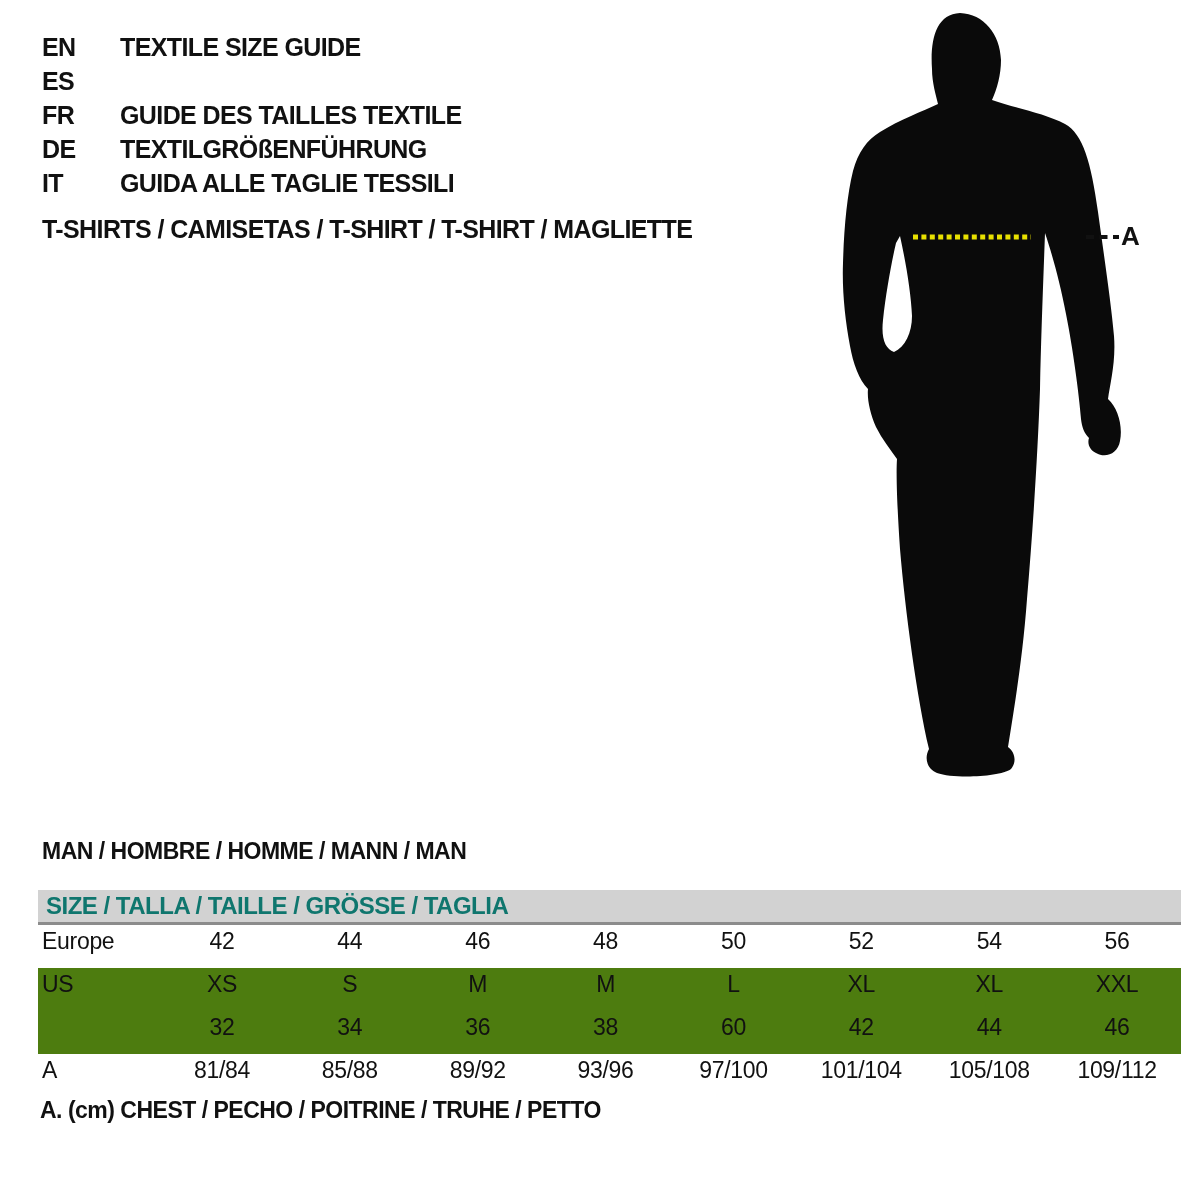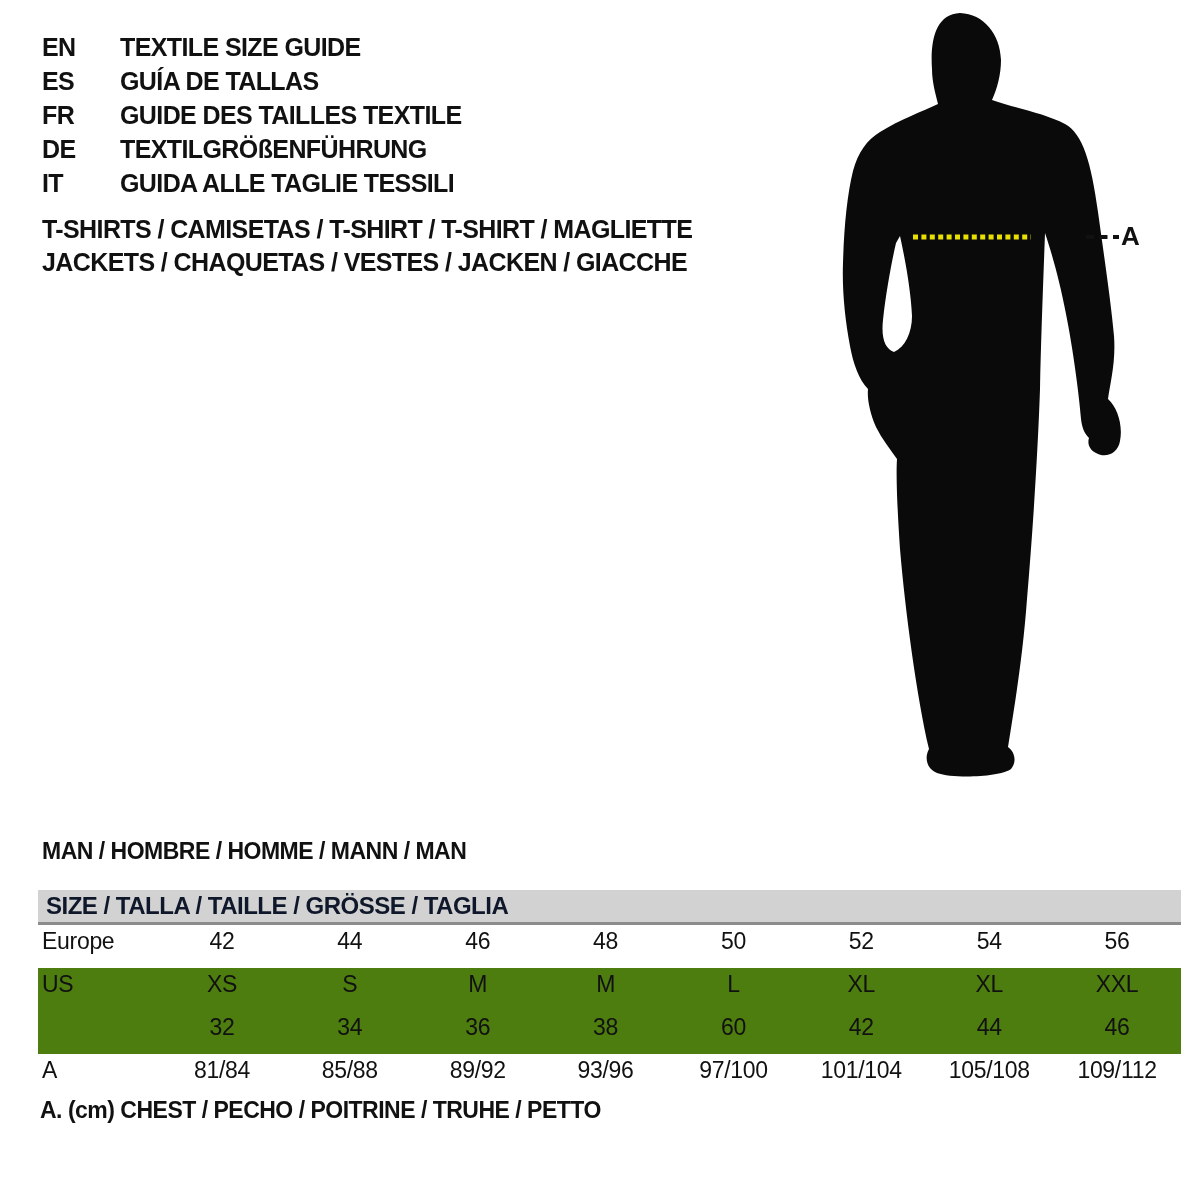--- a/index.html
+++ b/index.html
@@ -24,21 +24,21 @@
 
   
   .man-title { position:absolute; left:42px; top:838px; font-size:23px; font-weight:bold; letter-spacing:-0.5px; white-space:nowrap; }
 
   
   .size-table { position:absolute; left:38px; top:890px; width:1143px; }
   .size-header {
     box-sizing:border-box; height:35px; line-height:32px;
     background:#d2d2d2; border-bottom:3px solid #8c8c8c;
     font-size:24px; font-weight:bold; letter-spacing:-0.5px;
-    padding-left:8px; color:#0f172a; white-space:nowrap;
+    padding-left:8px; color:#0f766e; white-space:nowrap;
   }
   .size-row { display:grid; grid-template-columns:120px repeat(8, 1fr); height:43px; line-height:32px; font-size:23px; letter-spacing:-0.3px; }
   .size-row .lbl { text-align:left; padding-left:4px; }
   .size-row .val { text-align:center; }
   .row-gray { background:#4d7c0f; }
 
   
   .footnote { position:absolute; left:40px; top:1097px; font-size:23px; font-weight:bold; letter-spacing:-0.5px; white-space:nowrap; }
 </style>
 </head>
@@ -46,39 +46,37 @@
 
 <div class="page">
 
   <div class="lang-block">
     <div class="lang-row">
       <span class="lang-code">EN</span>
       <span class="lang-label">TEXTILE SIZE GUIDE</span>
     </div>
     <div class="lang-row">
       <span class="lang-code">ES</span>
-      <span class="lang-label">GUÍA DE TALLAS</span>
     </div>
     <div class="lang-row">
       <span class="lang-code">FR</span>
       <span class="lang-label">GUIDE DES TAILLES TEXTILE</span>
     </div>
     <div class="lang-row">
       <span class="lang-code">DE</span>
       <span class="lang-label">TEXTILGRÖßENFÜHRUNG</span>
     </div>
     <div class="lang-row">
       <span class="lang-code">IT</span>
       <span class="lang-label">GUIDA ALLE TAGLIE TESSILI</span>
     </div>
   </div>
 
   <div class="categories">
     <div>T-SHIRTS / CAMISETAS / T-SHIRT / T-SHIRT / MAGLIETTE</div>
-    <div>JACKETS / CHAQUETAS / VESTES / JACKEN / GIACCHE</div>
   </div>
 
   <svg class="figure-svg" viewBox="838 0 294 800" xmlns="http://www.w3.org/2000/svg" aria-hidden="true">
     <path fill-rule="evenodd" fill="#0a0a0a" d="
       M 960,13
       C 984,14 1000,34 1001,60
       C 1001,75 997,89 992,100
       C 1014,108 1044,113 1065,124
       C 1083,134 1091,162 1098,212
       C 1104,256 1111,302 1114,336

